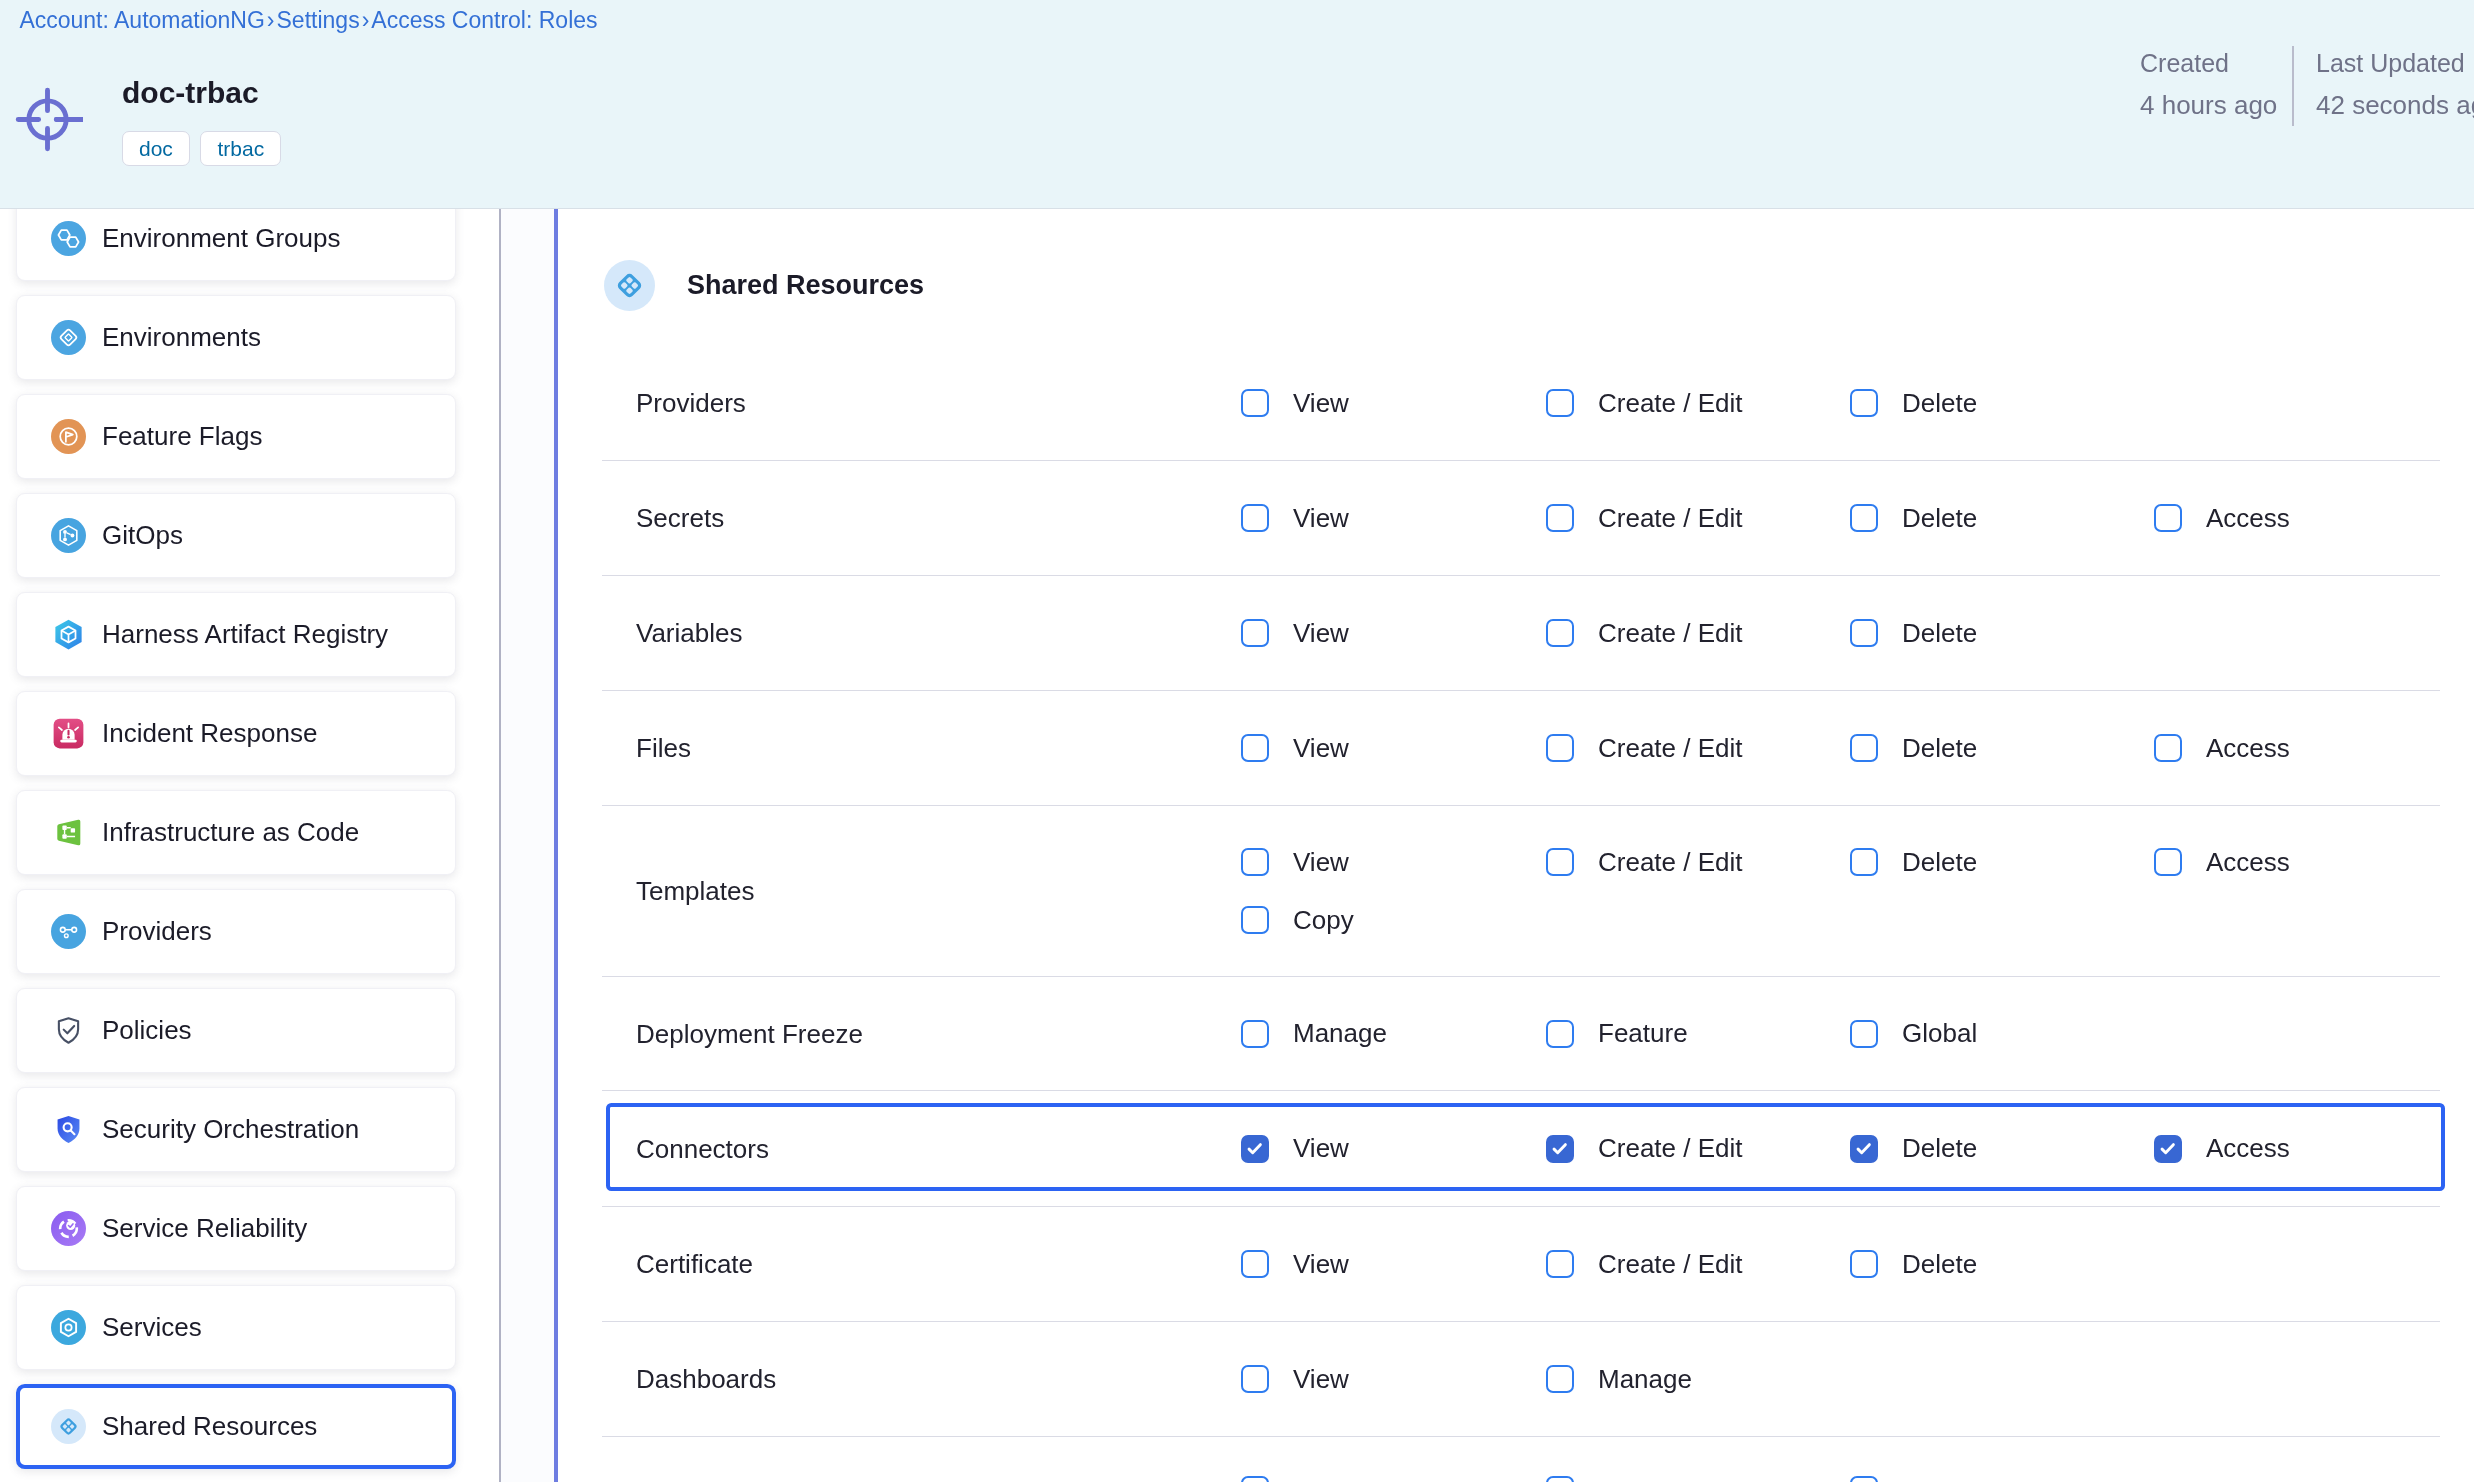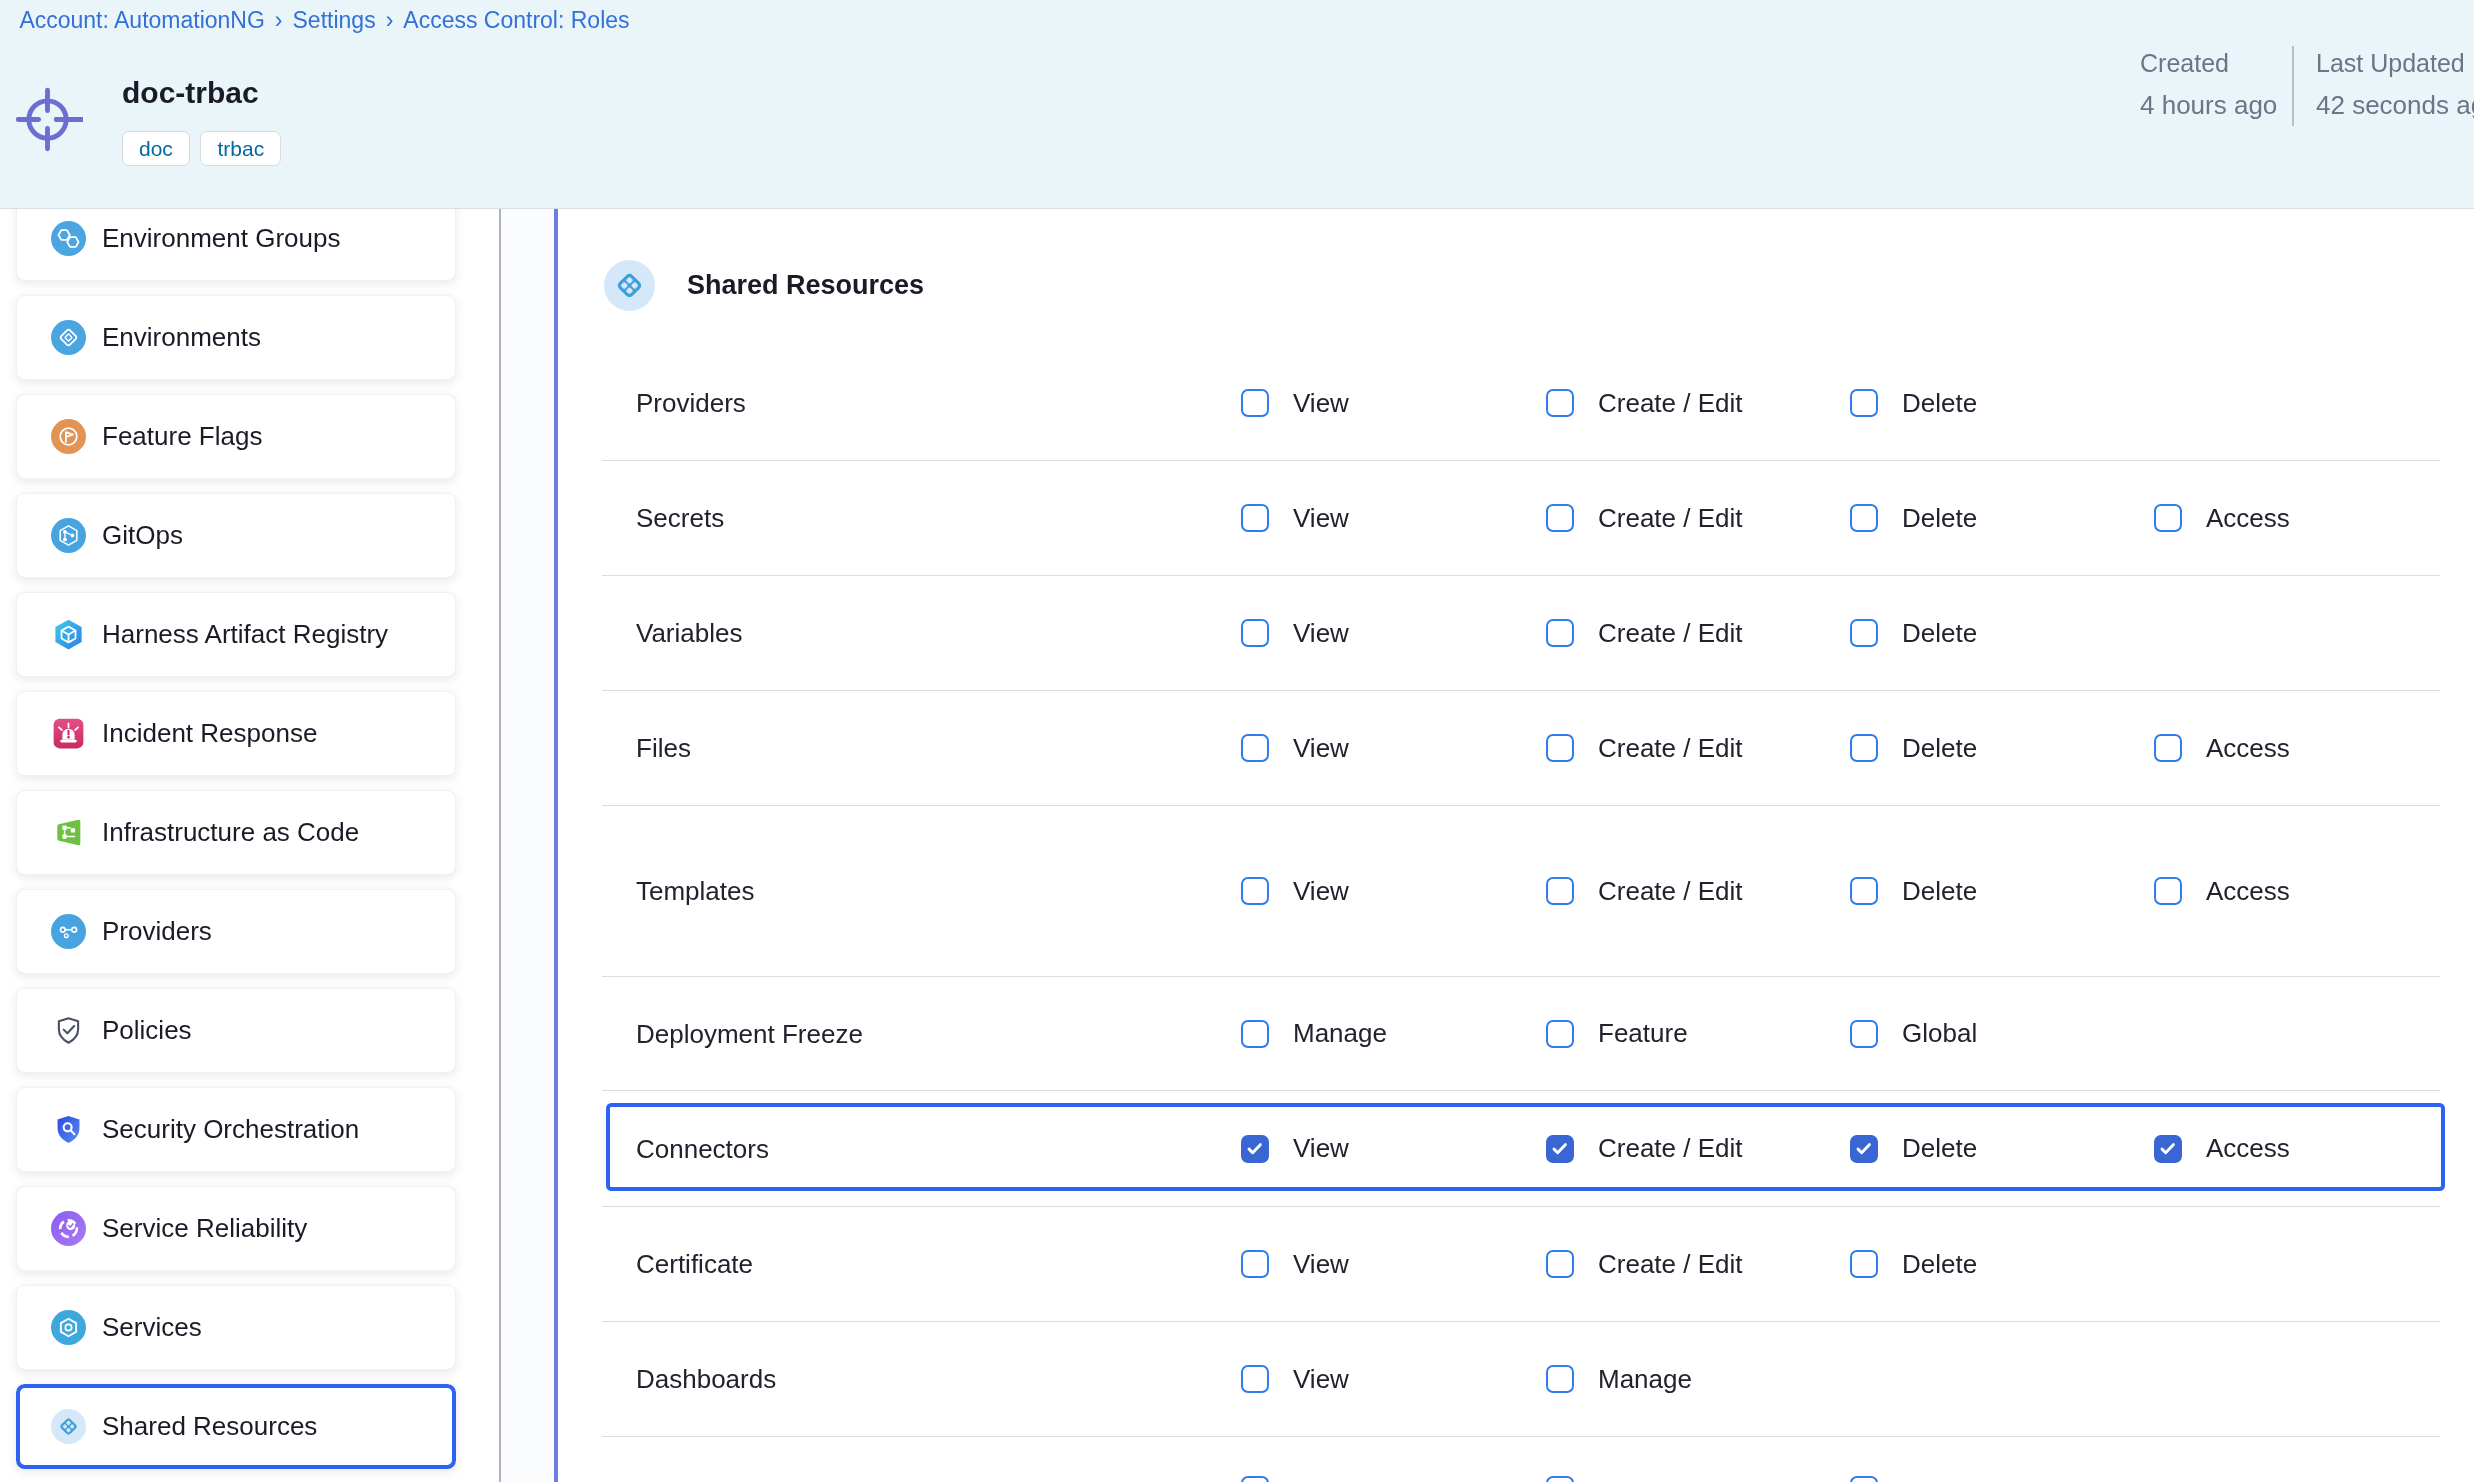--- a/index.html
+++ b/index.html
@@ -2,21 +2,21 @@
 <html style="font-size:14px"><head>
 <meta charset="utf-8">
 <style>
   html,body{margin:0;padding:0;}
   body{font-family:"Liberation Sans",sans-serif;background:#ffffff;}
   .page{position:relative;width:2475px;height:1482px;overflow:hidden;background:#ffffff;}
 
   
   .topbar{position:absolute;left:0;top:0;width:2475px;height:209px;background:#E9F5F9;
           border-bottom:1.8px solid #D8E0E7;box-sizing:border-box;}
-  .breadcrumb{position:absolute;left:19.4px;top:7px;display:flex;align-items:flex-end;gap:10px;
+  .breadcrumb{position:absolute;left:19.4px;top:7px;display:flex;align-items:flex-end;gap:2px;
               font-size:23px;color:#3470D6;}
   .breadcrumb .crumb{cursor:pointer;}
   .breadcrumb .sep{font-size:23px;color:#3470D6;}
   .role-icon{position:absolute;left:12.4px;top:84px;width:71px;height:71px;}
   .page-title{position:absolute;left:122px;top:76px;font-size:30px;font-weight:bold;color:#1B1B28;}
   .tags{position:absolute;left:122px;top:131px;display:flex;gap:10.6px;}
   .tag{height:35px;box-sizing:border-box;border:1.8px solid #D8DAE6;background:#fff;border-radius:7px;
        font-size:21px;color:#0369a1;display:flex;align-items:center;padding:0 16px;}
   .meta-block{position:absolute;top:49px;color:#6F7288;}
   .meta-label{font-size:25px;}
@@ -384,20 +384,26 @@
             </div>
             <div class="perm-item" style="left: 1248px;">
               <span class="cbx"></span>
               <span class="cbx-label">Delete</span>
             </div>
             <div class="perm-item" style="left: 1552px;">
               <span class="cbx"></span>
               <span class="cbx-label">Access</span>
             </div>
           </div>
+          <div class="perm-line">
+            <div class="perm-item" style="left: 639px;">
+              <span class="cbx"></span>
+              <span class="cbx-label">Copy</span>
+            </div>
+          </div>
         </div>
         <div class="perm-row" style="height: 114px;">
           <div class="row-label">Deployment Freeze</div>
           <div class="perm-line">
             <div class="perm-item" style="left: 639px;">
               <span class="cbx"></span>
               <span class="cbx-label">Manage</span>
             </div>
             <div class="perm-item" style="left: 944px;">
               <span class="cbx"></span>

